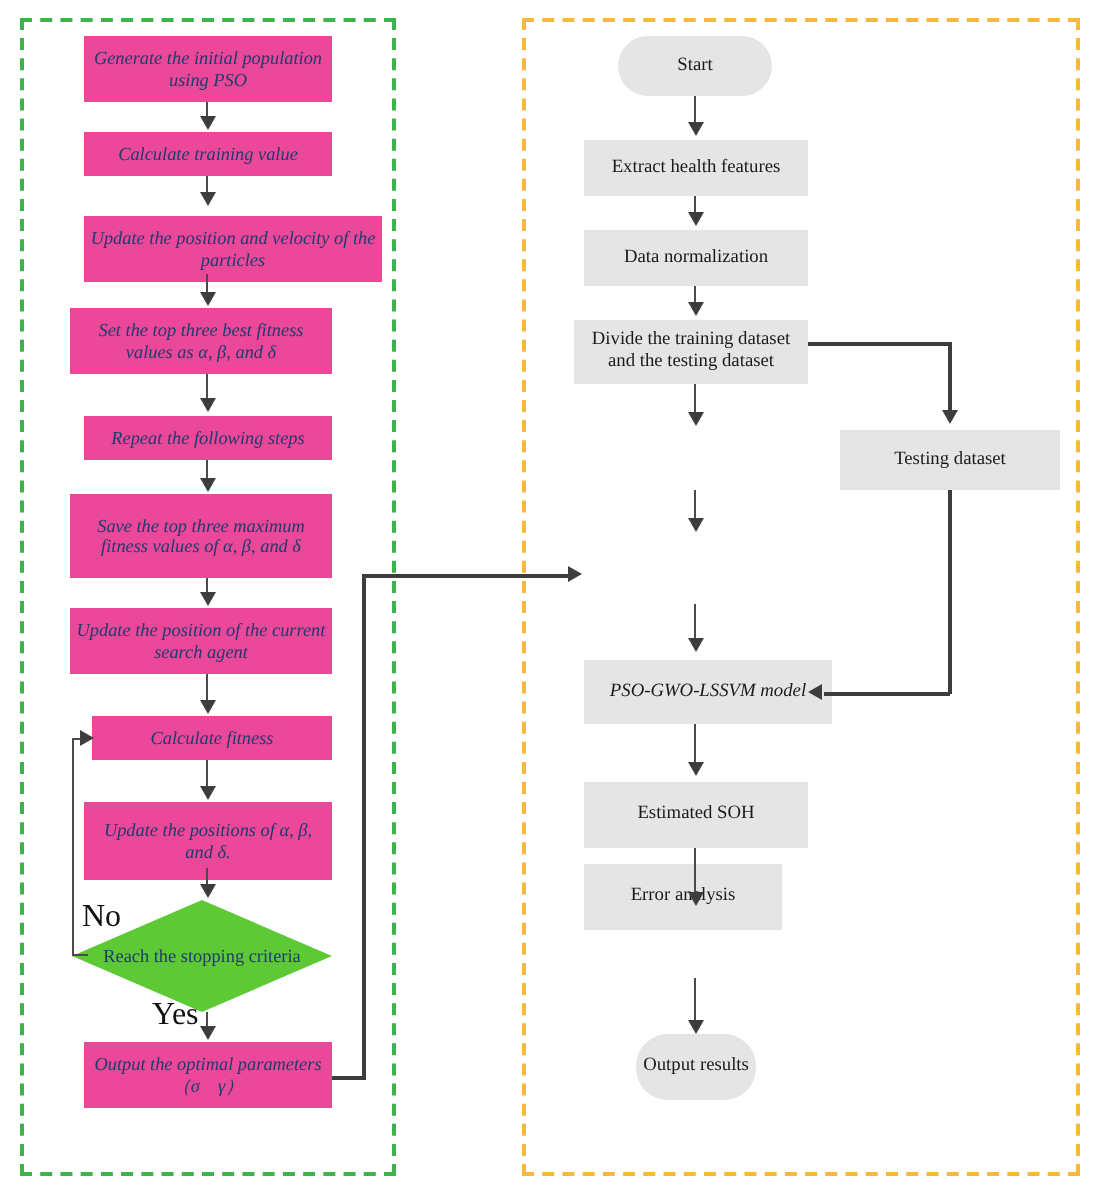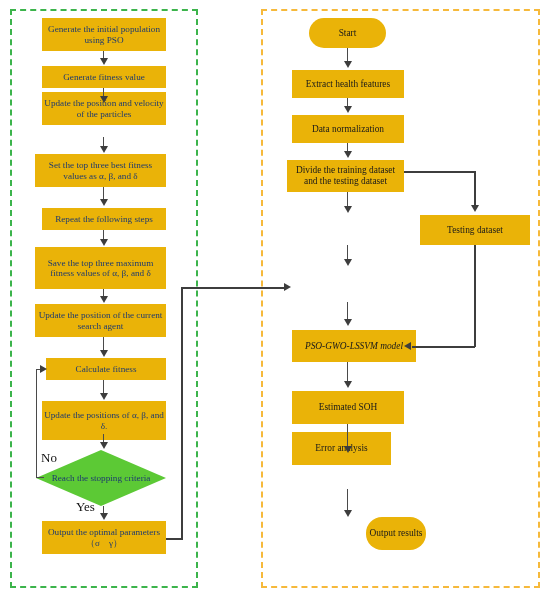--- a/index.html
+++ b/index.html
@@ -32,26 +32,27 @@
     position: absolute;
     box-sizing: border-box;
     display: flex;
     align-items: center;
     justify-content: center;
     text-align: center;
     line-height: 1.12;
     padding: 1px 2px;
   }
   .node.green {
-    background: #eab308;
+    background: #ec4899;
     color: #1f3b6e;
     font-size: 9.2px;
+    font-style: italic;
   }
   .node.yellow {
-    background: #eab308;
+    background: #e5e5e5;
     color: #1a1a1a;
     font-size: 9.4px;
   }
   .node.rounded {
     border-radius: 16px;
   }
   .node .txt { display: block; width: 100%; }
   
   .diamond-wrap {
     position: absolute;
@@ -97,43 +98,43 @@
     border-bottom: 4px solid transparent;
     border-left: 7px solid #3d3d3d;
   }
   .arrow.left {
     border-top: 4px solid transparent;
     border-bottom: 4px solid transparent;
     border-right: 7px solid #3d3d3d;
   }
   .edge-label {
     position: absolute;
-    font-size: 13px;
+    font-size: 16px;
     color: #111111;
     white-space: nowrap;
   }
 </style>
 </head>
 <body>
 
 <div id="canvas">
 
   <div class="group-box group-left" style="left:10px; top:9px; width:188px; height:579px;"></div>
 
   <div class="group-box group-right" style="left:261px; top:9px; width:279px; height:579px;"></div>
 
   <div class="node green" style="left:42px; top:18px; width:124px; height:33px;">
     <span class="txt">Generate the initial population using PSO</span>
   </div>
 
   <div class="node green" style="left:42px; top:66px; width:124px; height:22px;">
-    <span class="txt">Generate fitness value</span>
-  </div>
-
-  <div class="node green" style="left:42px; top:92px; width:124px; height:33px;">
+    <span class="txt">Calculate training value</span>
+  </div>
+
+  <div class="node green" style="left:42px; top:108px; width:149px; height:33px;">
     <span class="txt">Update the position and velocity of the particles</span>
   </div>
 
   <div class="node green" style="left:35px; top:154px; width:131px; height:33px;">
     <span class="txt">Set the top three best fitness values as α, β, and δ</span>
   </div>
 
   <div class="node green" style="left:42px; top:208px; width:124px; height:22px;">
     <span class="txt">Repeat the following steps</span>
   </div>
@@ -232,21 +233,21 @@
   </div>
 
   <div class="node yellow" style="left:292px; top:391px; width:112px; height:33px;">
     <span class="txt">Estimated SOH</span>
   </div>
 
   <div class="node yellow" style="left:292px; top:432px; width:99px; height:33px;">
     <span class="txt">Error analysis</span>
   </div>
 
-  <div class="node yellow rounded" style="left:318px; top:517px; width:60px; height:33px;margin-left:48px;">
+  <div class="node yellow rounded" style="left:318px; top:517px; width:60px; height:33px;">
     <span class="txt">Output results</span>
   </div>
 
   <div class="conn v" style="left:347px; top:48px; height:14px;"></div>
   <div class="arrow down" style="left:344px; top:61px;"></div>
 
   <div class="conn v" style="left:347px; top:98px; height:9px;"></div>
   <div class="arrow down" style="left:344px; top:106px;"></div>
 
   <div class="conn v" style="left:347px; top:143px; height:9px;"></div>

